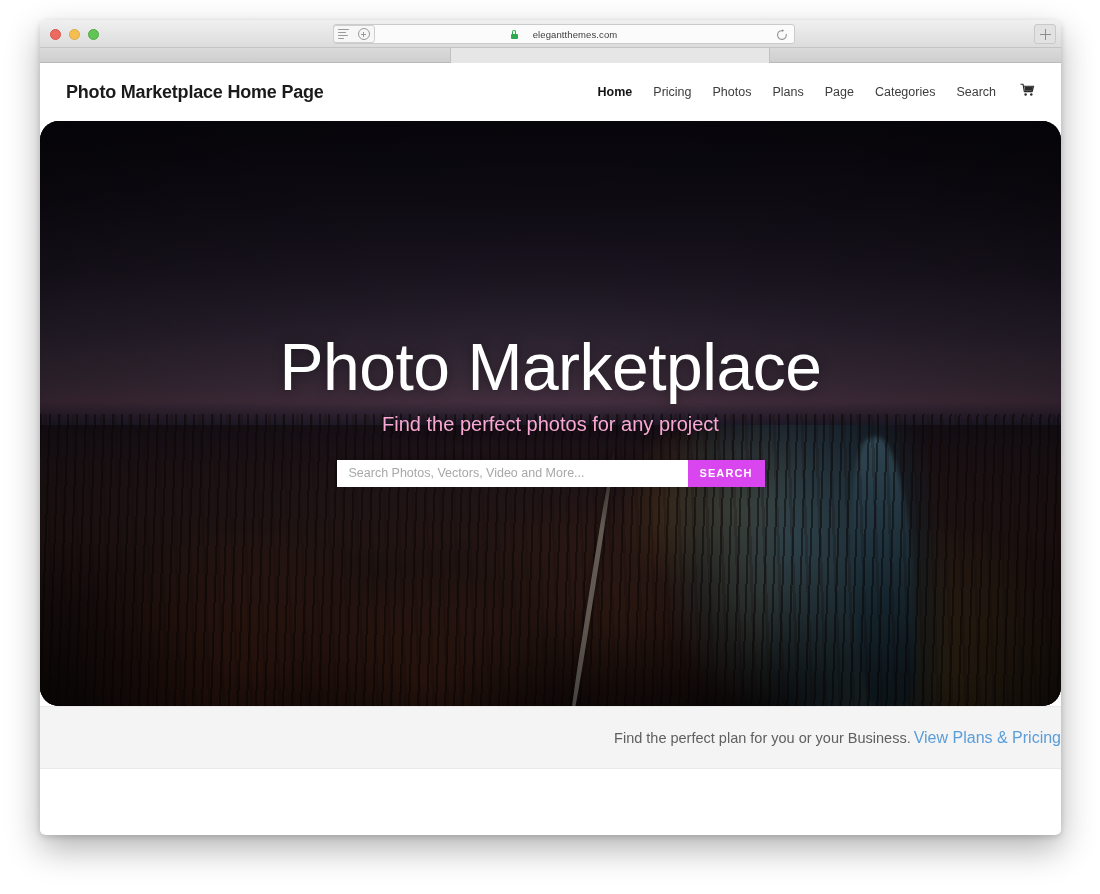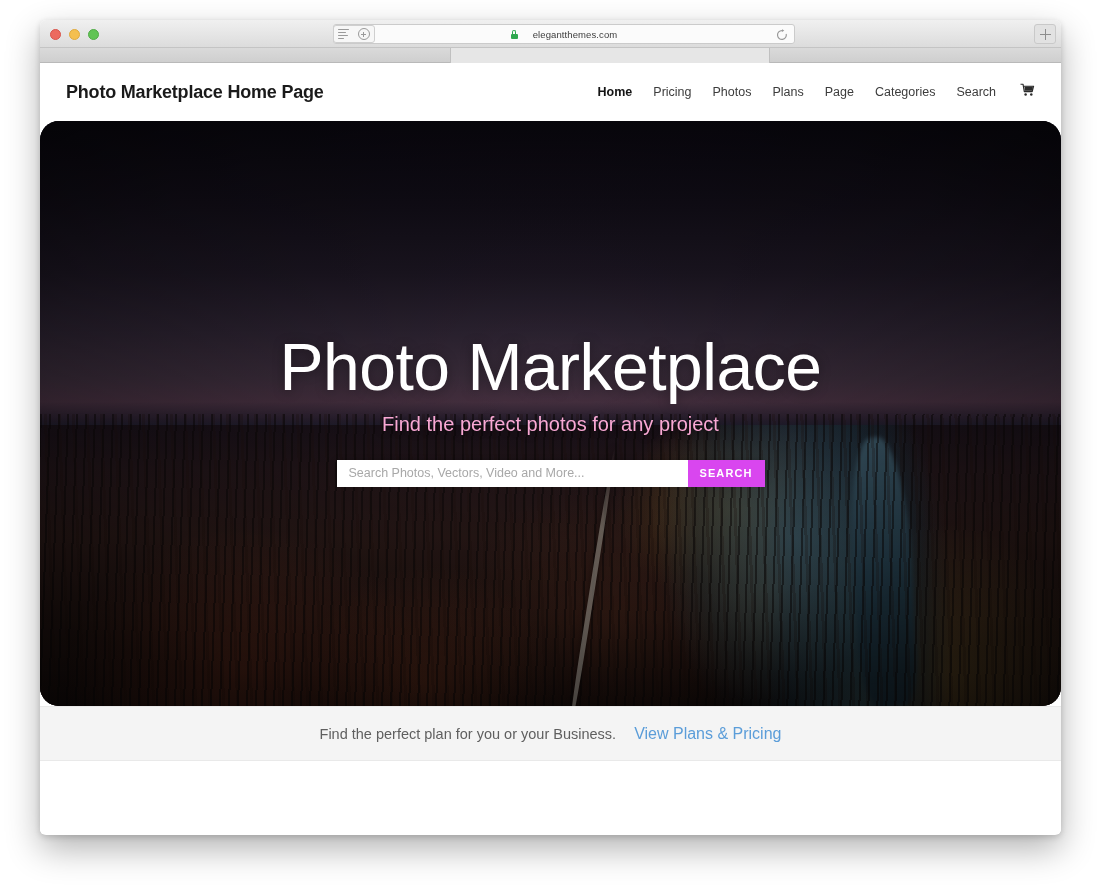--- a/index.html
+++ b/index.html
@@ -277,28 +277,28 @@
     color: #ffffff;
     font-size: 11px;
     font-weight: bold;
     letter-spacing: 1.1px;
     cursor: pointer;
     font-family: "Liberation Sans", sans-serif;
   }
 
   
   .cta-strip {
-    height: 55px;
+    height: 63px;
     background: #f4f4f4;
     border-top: 1px solid #e9e9e9;
     border-bottom: 1px solid #e9e9e9;
-    display: flex; align-items: center; justify-content: center;
+    display: flex; align-items: center; justify-content: flex-end;
   }
   .cta-text { font-size: 14.5px; color: #5f5f5f; }
-  .cta-link { color: #5b9dd9; text-decoration: none; margin-left: 18px; }
+  .cta-link { color: #5b9dd9; text-decoration: none; margin-left: 3px; }
 
   
   .page-bottom { height: 73px; background: #ffffff; }
 </style>
 </head>
 <body>
 
 <div class="browser-window">
 
   <div class="browser-toolbar">

